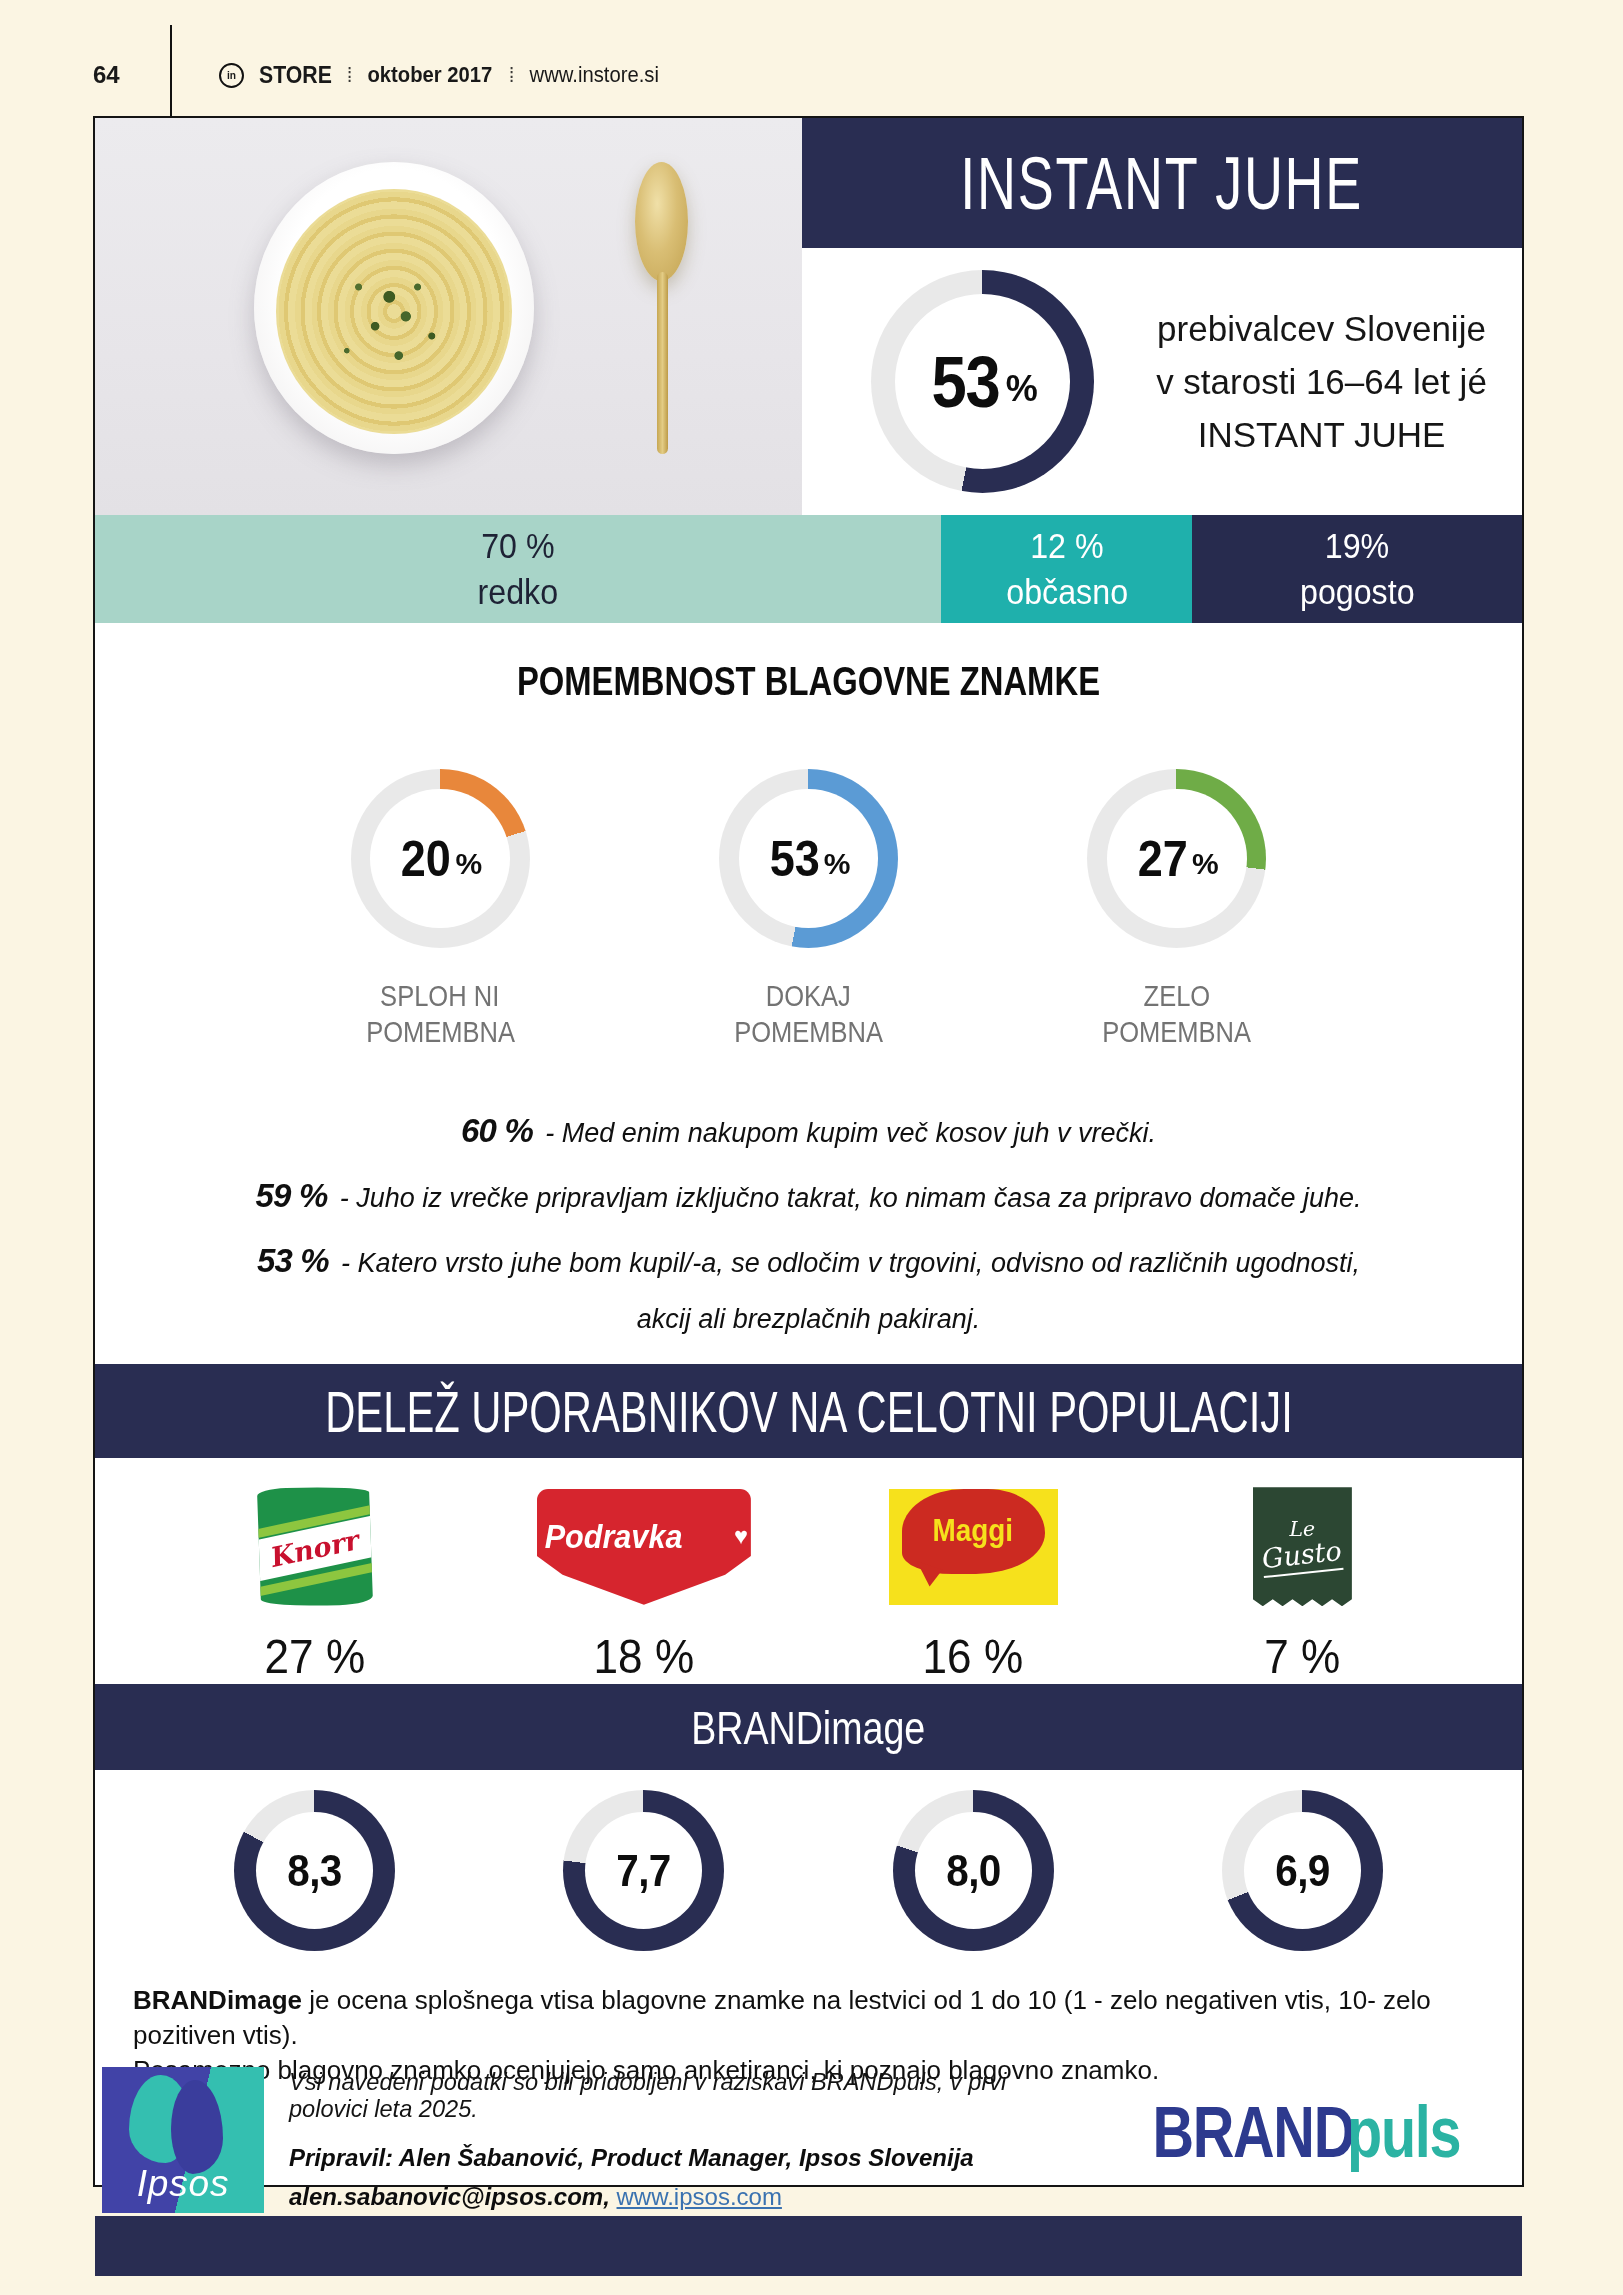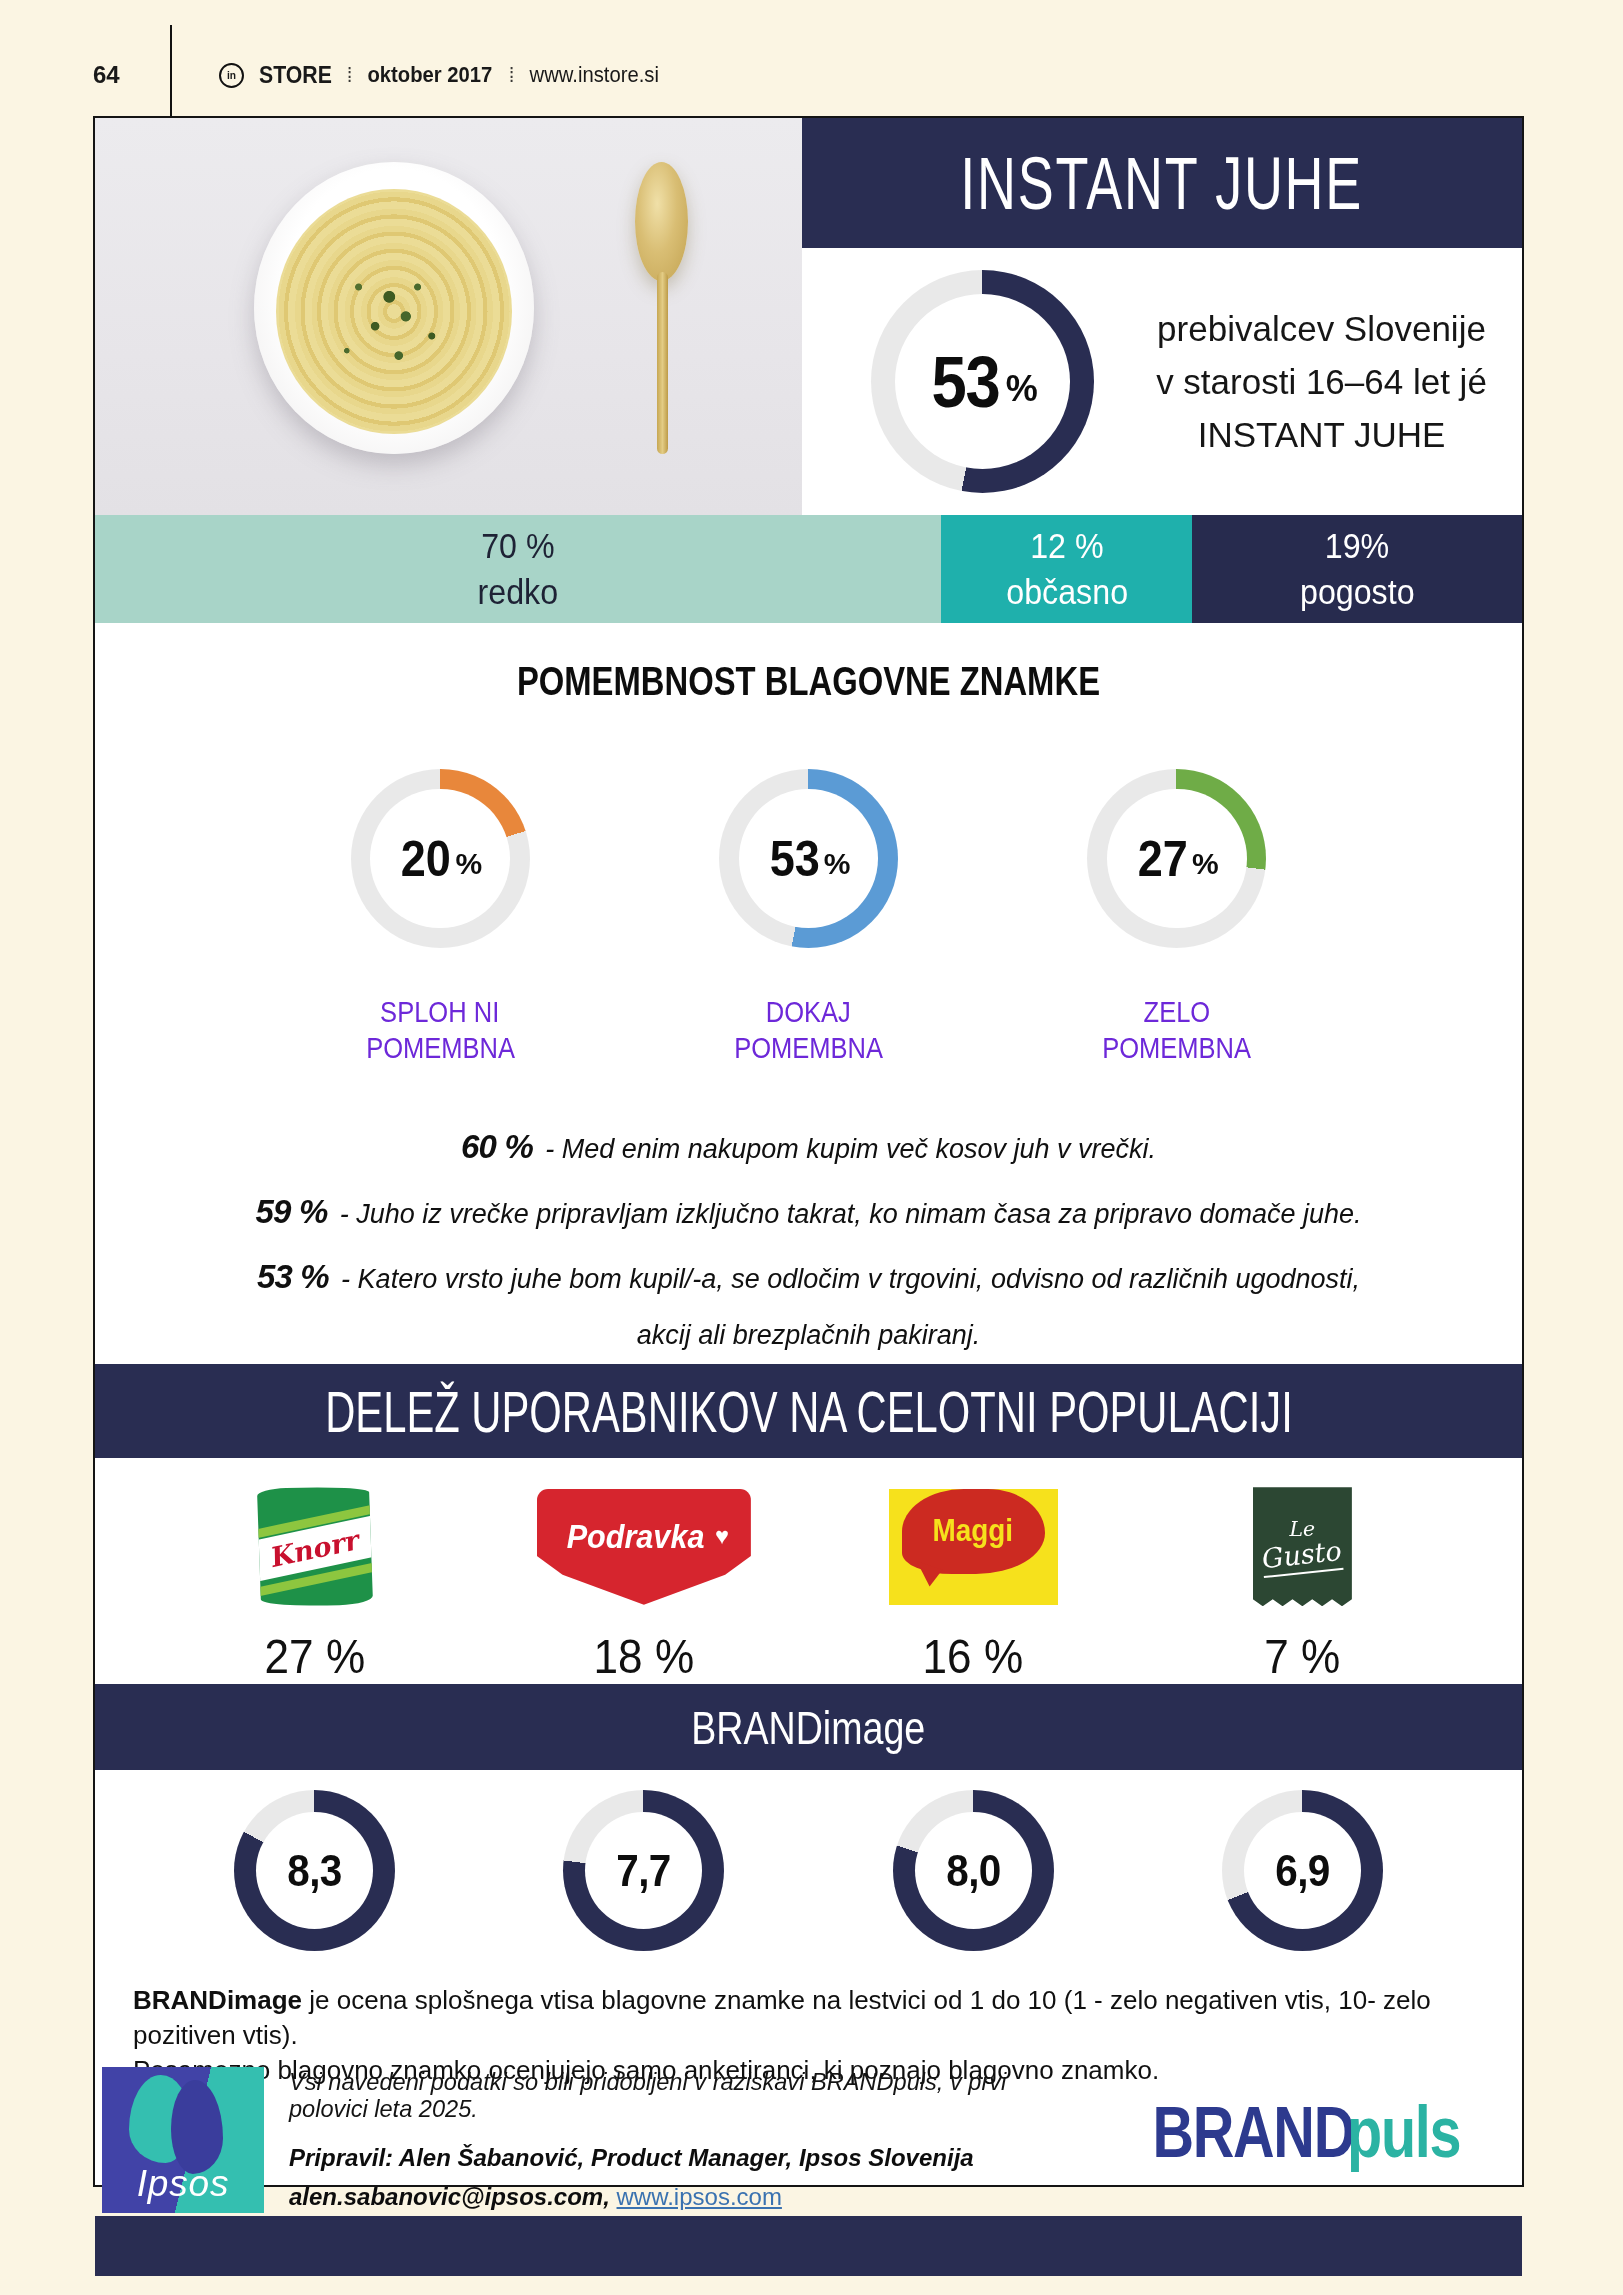--- a/index.html
+++ b/index.html
@@ -62,21 +62,21 @@
 
   
   .importance{height:741px;flex:none;display:flex;flex-direction:column;}
   .imp-title{margin-top:35px;text-align:center;font-size:41px;font-weight:bold;letter-spacing:0;color:#0d0d0d;}
   .imp-title span{display:inline-block;transform:scaleX(.8);white-space:nowrap;}
   .imp-row{display:flex;padding:0 161px;margin-top:64px;}
   .imp-col{flex:1;display:flex;flex-direction:column;align-items:center;}
   .imp-donut{--ring:19.6px;width:179px;height:179px;}
   .imp-donut .val{font-size:50px;font-weight:bold;display:inline-block;transform:scaleX(.9);}
   .imp-donut .sign{font-size:30px;font-weight:bold;top:5.5px;margin-left:1.6px;}
-  .imp-label{margin-top:46px;text-align:center;font-size:29px;line-height:36px;color:#6d28d9;}
+  .imp-label{margin-top:30px;text-align:center;font-size:29px;line-height:36px;color:#737373;}
   .imp-label span{display:inline-block;transform:scaleX(.88);white-space:nowrap;}
 
   
   .statements{margin-top:46px;max-width:1123px;align-self:center;text-align:center;}
   .statement{margin:7px 0;font-size:27px;font-style:italic;color:#101010;line-height:56px;}
   .st-val{font-style:italic;font-weight:bold;font-size:33px;letter-spacing:-0.8px;margin-right:4.7px;}
 
   
   .banner{flex:none;background:#292D52;display:flex;align-items:center;justify-content:center;color:#fff;}
   .banner-delez{height:94px;}
@@ -87,21 +87,21 @@
   
   .logos-row{height:226px;flex:none;display:flex;padding:6.3px 55px 0 55px;}
   .brand-col{flex:1;display:flex;flex-direction:column;align-items:center;justify-content:flex-start;}
   .logo-box{height:126px;display:flex;align-items:center;justify-content:center;margin-top:20.4px;}
   .brand-share{margin-top:19px;font-size:49px;color:#111;display:inline-block;transform:scaleX(.9);}
 
   .knorr{width:112px;height:119px;background:#1E9148;border-radius:26% 74% 30% 70% / 6% 6% 7% 7%;position:relative;overflow:hidden;transform:rotate(-2deg);}
   .knorr .wave{position:absolute;left:-6.3px;right:-6.3px;height:9.4px;background:#8DC63F;transform:rotate(-10deg);}
   .knorr .band{position:absolute;left:-7.9px;right:-7.9px;top:41px;height:41px;background:#fff;transform:rotate(-10deg);display:flex;align-items:center;justify-content:center;}
   .knorr .name{font-family:"DejaVu Serif",serif;font-style:italic;font-weight:bold;font-size:27px;color:#C8102E;}
-  .podravka{width:214px;height:116px;background:#D6252E;border-radius:11px;clip-path:polygon(0 0,100% 0,100% 58%,88% 74%,50% 100%,12% 74%,0 58%);display:flex;align-items:center;justify-content:center;padding-bottom:20.4px;}
+  .podravka{width:214px;height:116px;background:#D6252E;border-radius:11px;clip-path:polygon(0 0,100% 0,100% 58%,88% 74%,50% 100%,12% 74%,0 58%);display:flex;align-items:center;padding-bottom:20.4px;gap:41px;}
   .podravka .name{color:#fff;font-weight:bold;font-style:italic;font-size:34px;display:inline-block;transform:scaleX(.9);}
   .podravka .heart{color:#fff;font-size:23.6px;margin-left:3.1px;}
   .maggi{width:169px;height:116px;background:#F6E11C;display:flex;align-items:flex-start;justify-content:center;}
   .maggi .blob{width:143px;height:85px;background:#CC2A21;border-radius:52% 48% 58% 42% / 60% 62% 58% 30%;display:flex;align-items:center;justify-content:center;position:relative;}
   .maggi .blob::after{content:"";position:absolute;left:11px;bottom:-11px;width:0;height:0;border-left:20.4px solid transparent;border-right:7.9px solid transparent;border-top:20.4px solid #CC2A21;transform:rotate(18deg);}
   .maggi .name{color:#F6E11C;font-weight:bold;font-size:31px;display:inline-block;transform:scaleX(.9);}
   .legusto{width:99px;height:119px;background:#2C4733;clip-path:polygon(0 0,100% 0,100% 94%,90% 100%,80% 94%,70% 100%,60% 94%,50% 100%,40% 94%,30% 100%,20% 94%,10% 100%,0 94%);display:flex;flex-direction:column;align-items:center;justify-content:center;color:#fff;font-family:"DejaVu Serif",serif;font-style:italic;}
   .legusto .le{font-size:20.4px;line-height:20.4px;}
   .legusto .gusto{font-size:27px;line-height:30px;border-bottom:2.4px solid #fff;padding-bottom:2.4px;transform:rotate(-6deg);}
 

